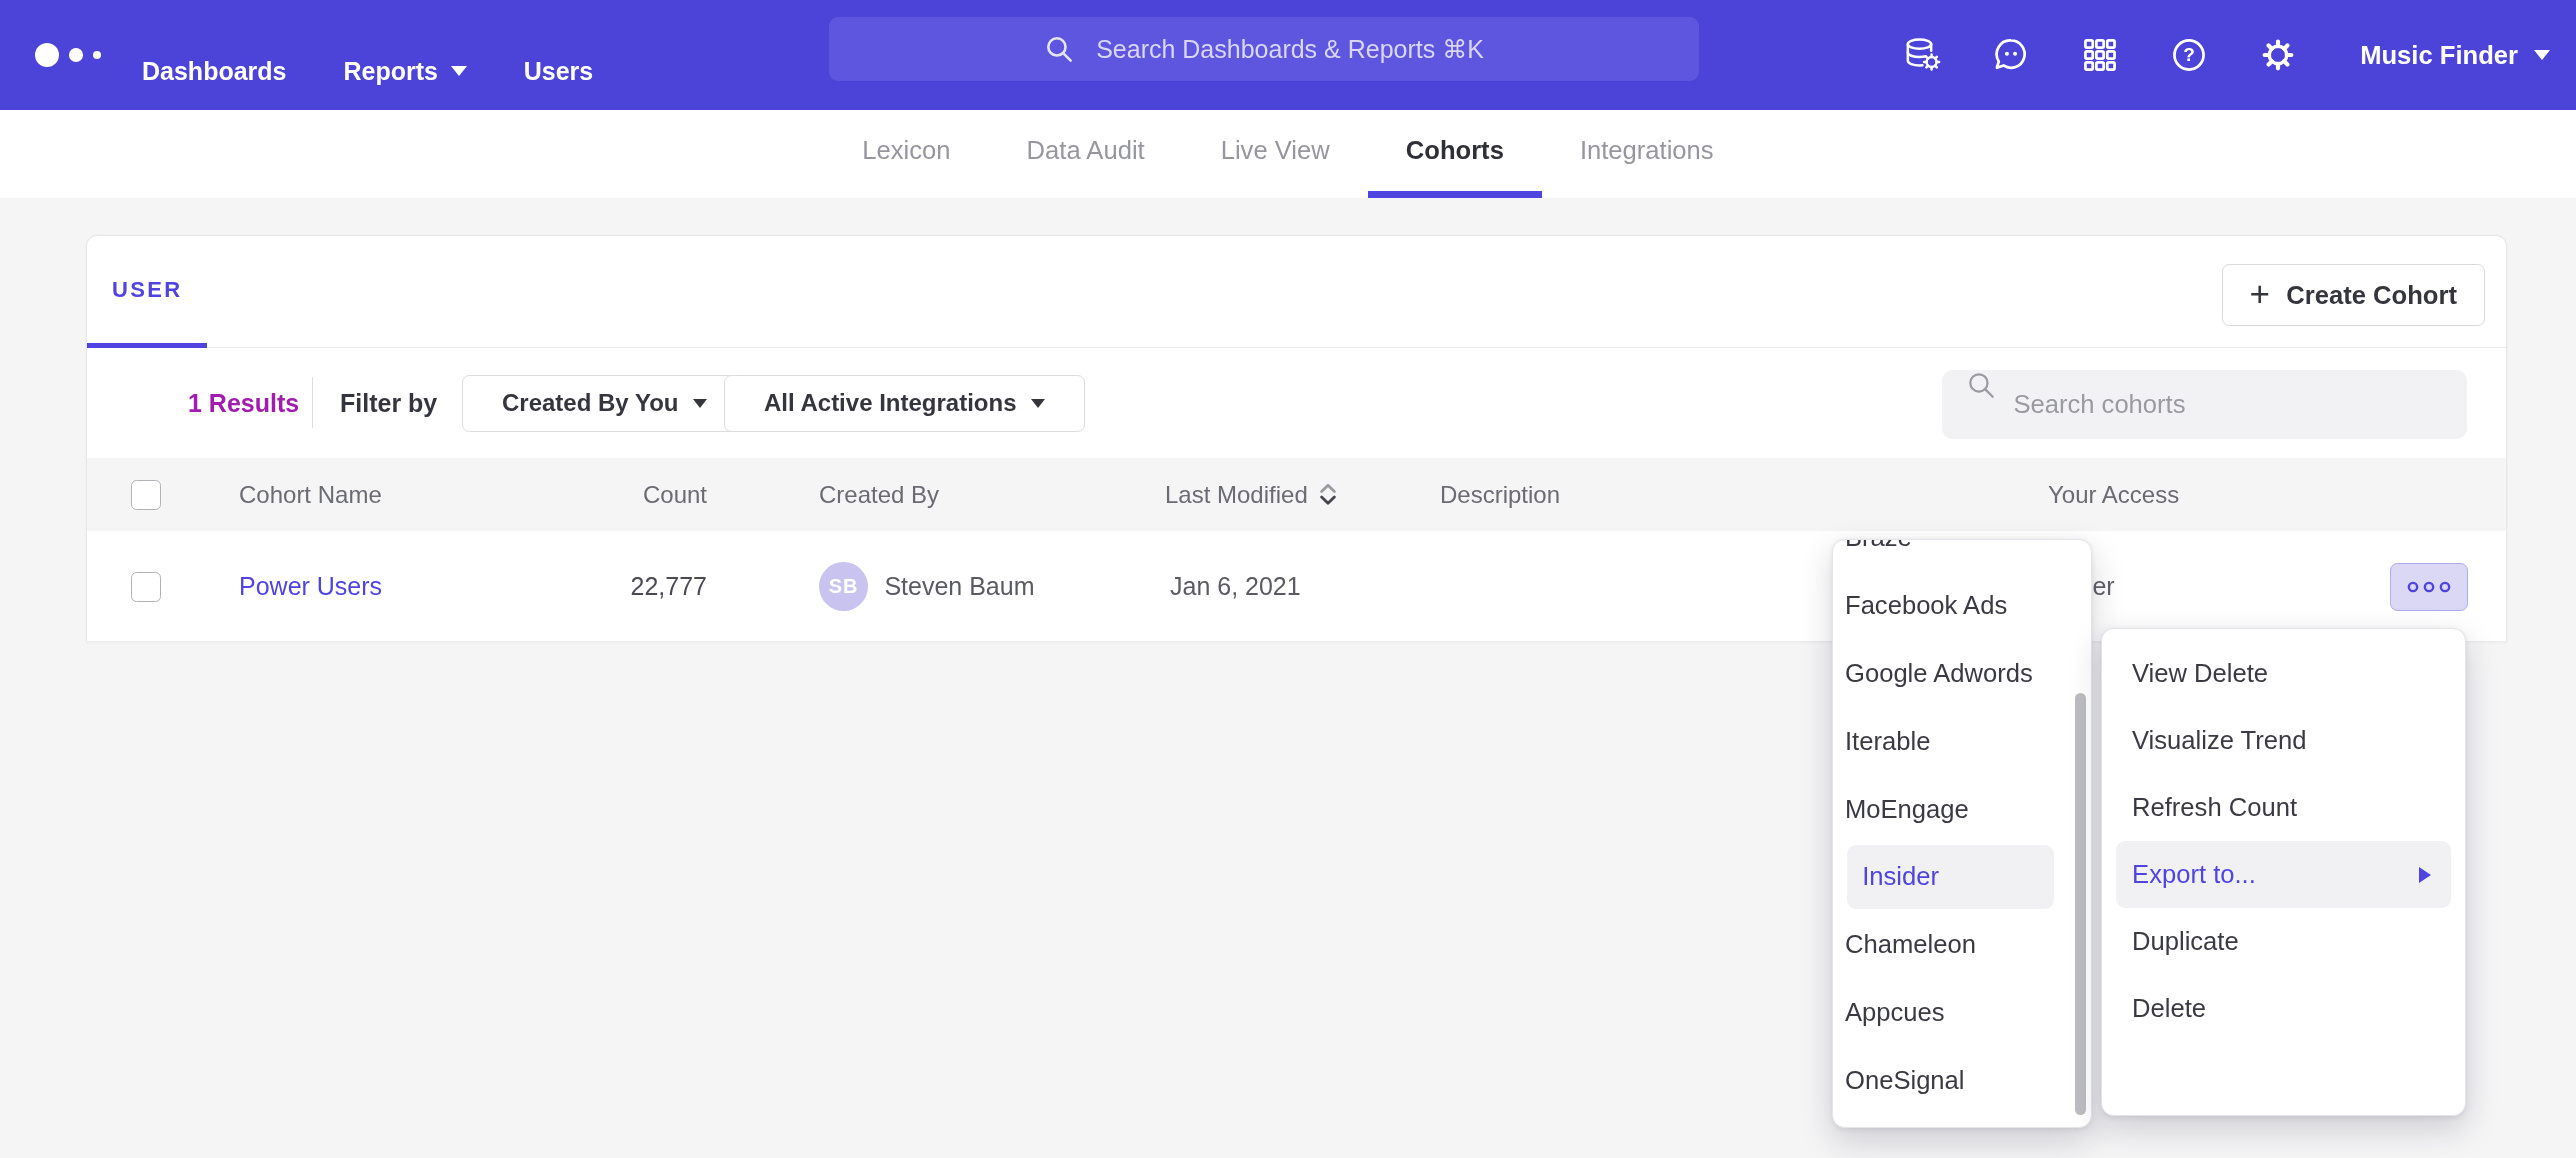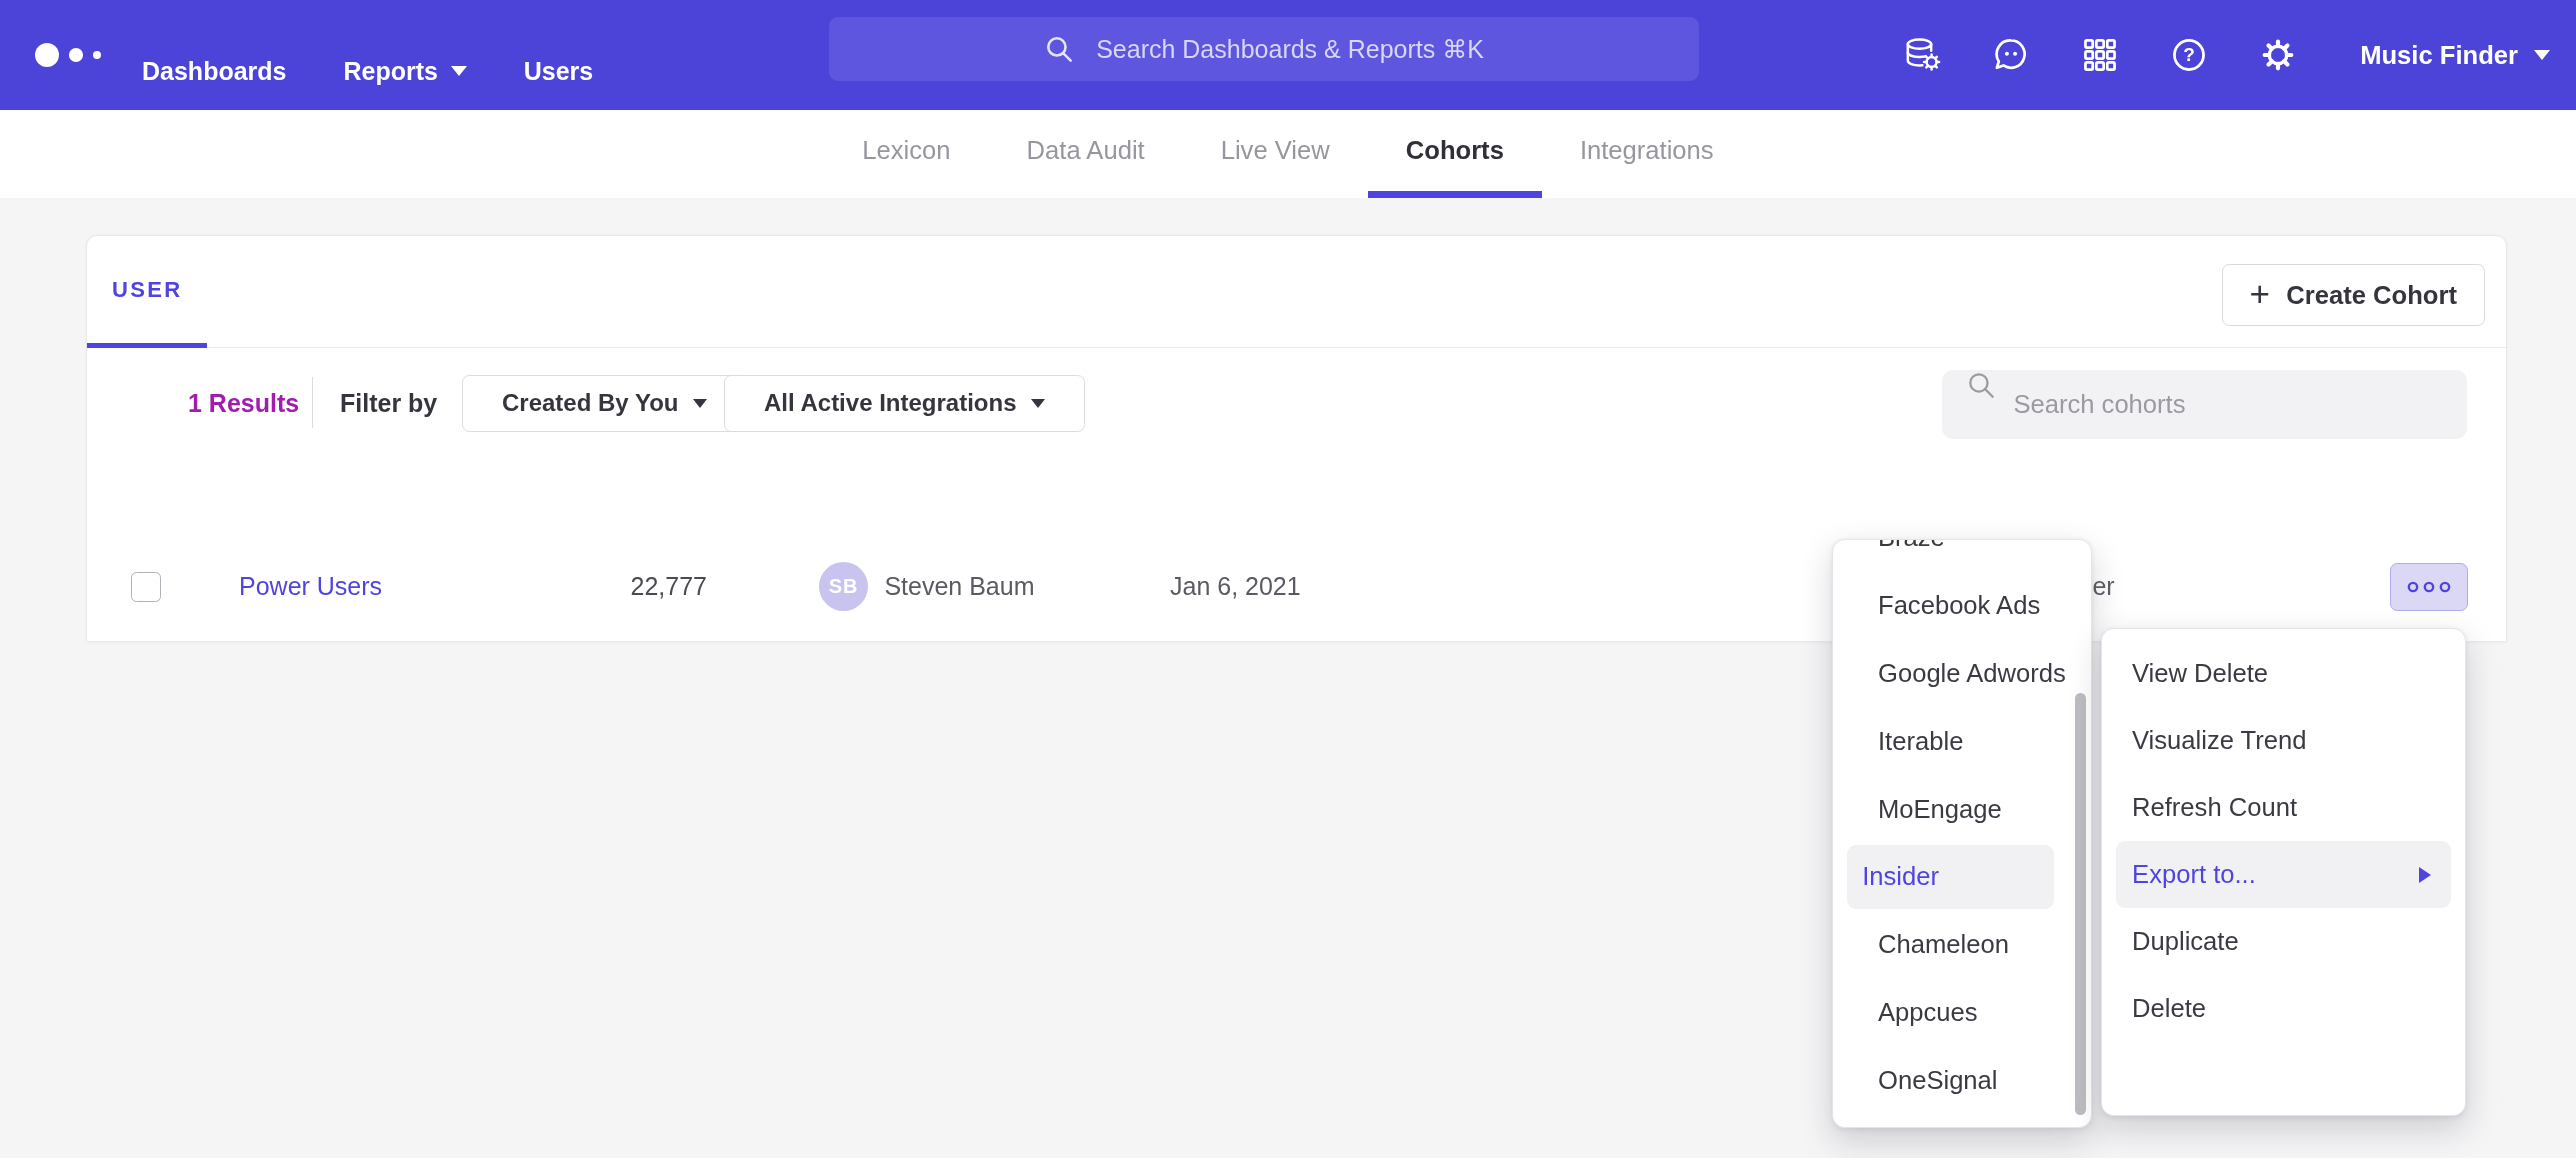--- a/index.html
+++ b/index.html
@@ -76,21 +76,21 @@
     display:flex; align-items:center; justify-content:center; letter-spacing:0.9px; }
   .td-mod { left:1083px; color:#5a5a62; }
   .td-access { left:1954px; color:#5f5f66; }
   .more-btn { position:absolute; left:2303px; top:32px; width:78px; height:48px; background:#dad8f4;
     border:1.8px solid #b0abea; border-radius:7.3px; display:flex; align-items:center; justify-content:center; cursor:pointer; }
 
   
   .menu { position:absolute; background:#fff; border:0.9px solid #e4e4e9; border-radius:12.8px;
     box-shadow:0 12.8px 33px rgba(30,30,50,0.18), 0 1.8px 5.5px rgba(30,30,50,0.08); }
   .submenu { left:1832px; top:539px; width:260px; height:589px; overflow:hidden; z-index:5; }
-  .submenu .mi { height:68px; display:flex; align-items:center; padding-left:29px; font-size:25.6px; color:#3a3a42; cursor:pointer;margin-left:16px; }
+  .submenu .mi { height:68px; display:flex; align-items:center; padding-left:12px; font-size:25.6px; color:#3a3a42; cursor:pointer; }
   .submenu .mi:first-child { margin-top:-37px; }
   .submenu .mi.hl { height:64px; margin:1.8px 37px 1.8px 13.7px; padding-left:15.5px; background:#f1f1f4; border-radius:9px; color:#4f44e0; }
   .scroll-thumb { position:absolute; right:5.5px; top:153px; width:11px; height:422px; background:#bcbcc2; border-radius:5.5px; cursor:pointer; }
 
   .ctxmenu { left:2101px; top:628px; width:365px; height:488px; padding:11px 0; z-index:6; }
   .ctxmenu .mi { height:67px; display:flex; align-items:center; padding-left:30px; font-size:25.6px; color:#3a3a42; cursor:pointer; }
   .ctxmenu .mi.hl { margin:0 13.7px; padding-left:16.4px; padding-right:20px; background:#f1f1f4; border-radius:9px;
     color:#4f44e0; justify-content:space-between; }
   .arrow-right { width:0; height:0; border-top:8.2px solid transparent; border-bottom:8.2px solid transparent; border-left:12.8px solid #4f44e0; }
 </style>
@@ -207,20 +207,37 @@
     </button>
     <div class="cohort-search">
       <svg width="31" height="31" viewBox="0 0 36 36">
           <circle cx="15" cy="15" r="10" fill="none" stroke="currentColor" stroke-width="2.6"></circle>
           <line x1="22.5" y1="22.5" x2="31" y2="31" stroke="currentColor" stroke-width="2.6" stroke-linecap="round"></line>
         </svg>
       <input type="text" placeholder="Search cohorts" style="">
     </div>
   </div>
 
+  <div class="thead">
+    <div class="th th-check">
+        <span class="cb"></span>
+      </div>
+    <div class="th th-name">Cohort Name</div>
+    <div class="th th-count">Count</div>
+    <div class="th th-created">Created By</div>
+    <div class="th th-mod">
+      <span>Last Modified</span>
+      <svg width="22" height="25.6" viewBox="0 0 20 24">
+          <path d="M4 9 L10 3 L16 9" stroke="#9a9aa2" stroke-width="2.6" fill="none" stroke-linecap="round" stroke-linejoin="round"></path>
+          <path d="M4 14 L10 20 L16 14" stroke="#45454c" stroke-width="2.6" fill="none" stroke-linecap="round" stroke-linejoin="round"></path>
+        </svg>
+    </div>
+    <div class="th th-desc">Description</div>
+    <div class="th th-access">Your Access</div>
+  </div>
 
   <div class="trow">
     <div class="td td-check">
         <span class="cb"></span>
       </div>
     <div class="td td-name">Power Users</div>
     <div class="td td-count">22,777</div>
     <div class="td td-created">
       <span class="avatar">SB</span>
       <span>Steven Baum</span>

